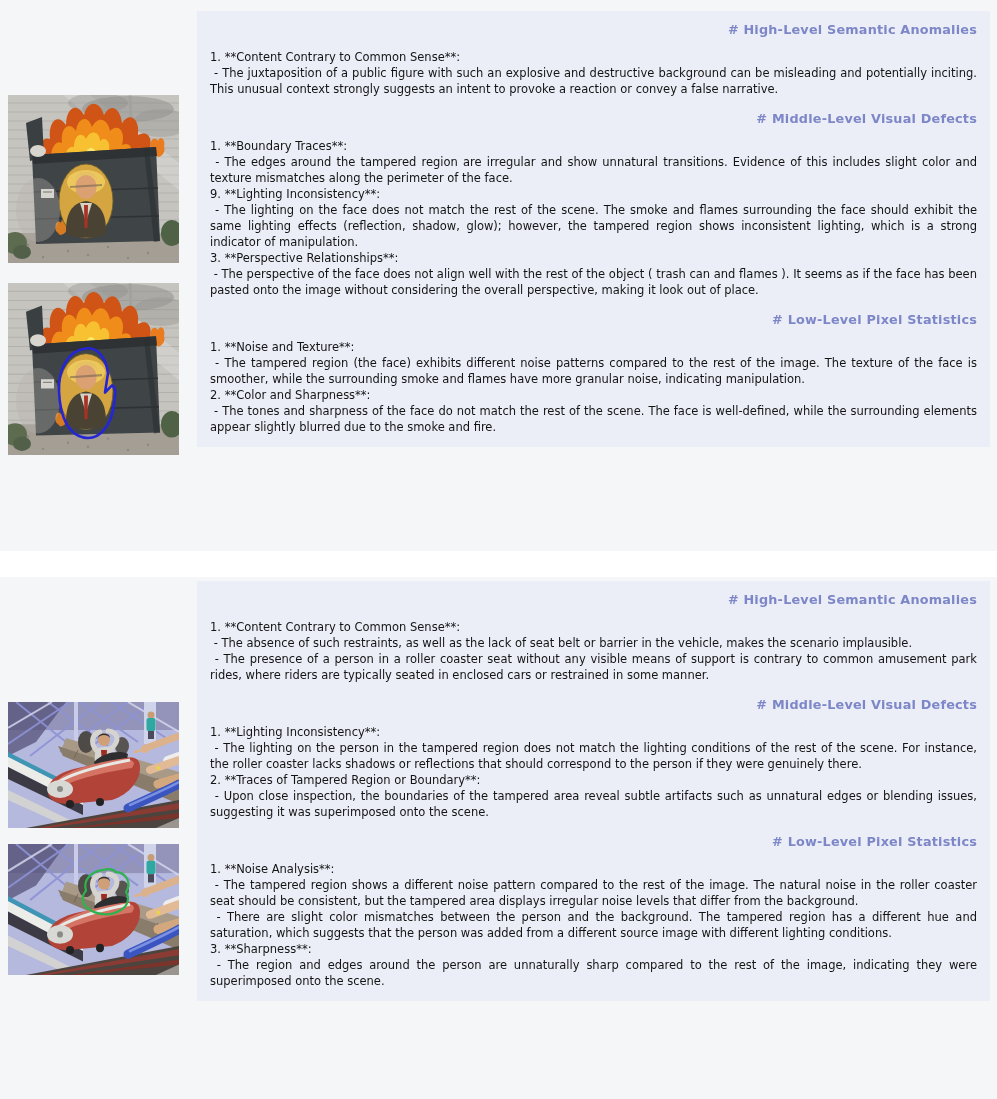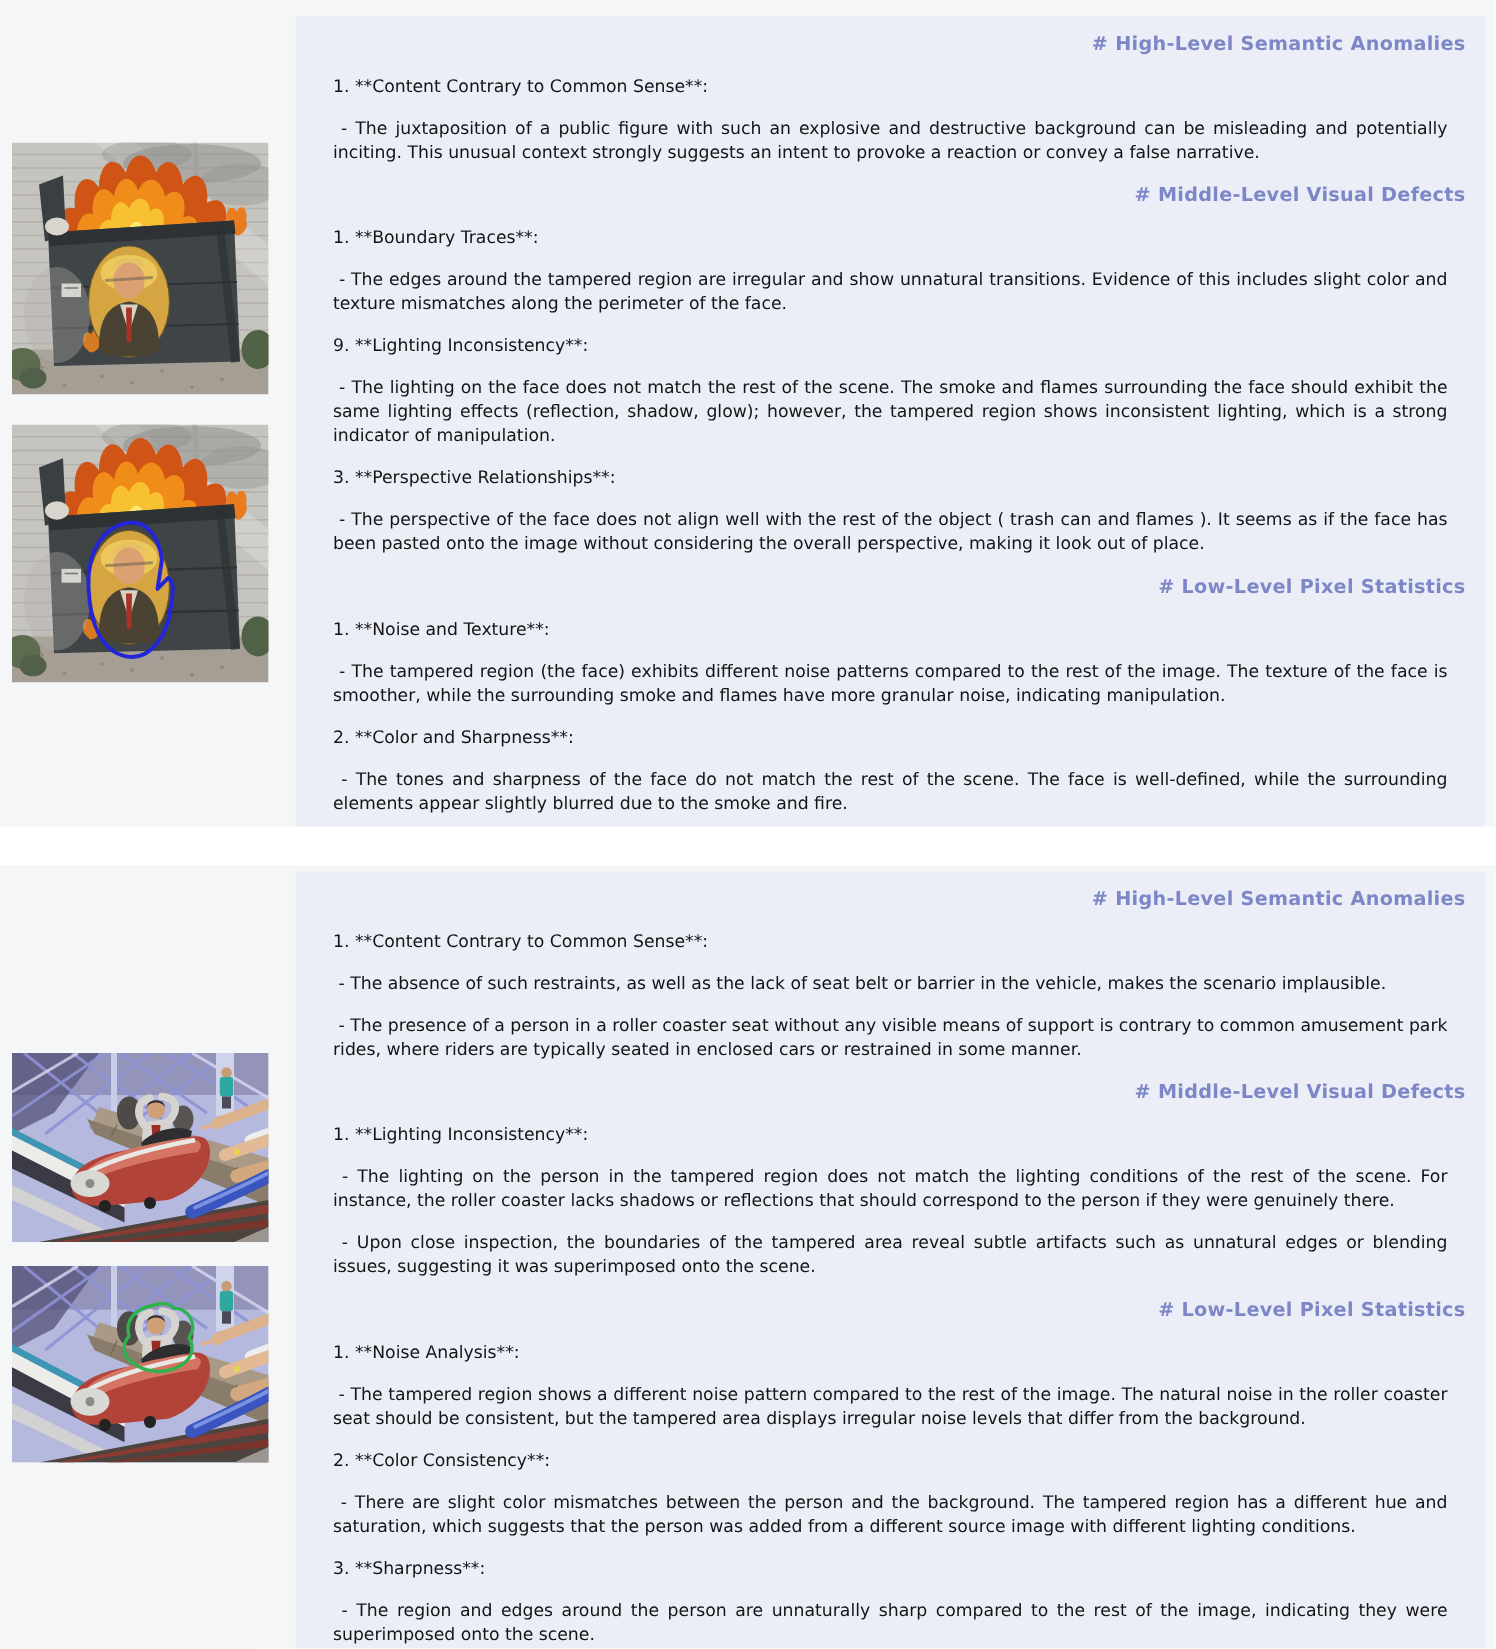--- a/index.html
+++ b/index.html
@@ -13,21 +13,21 @@
   .case-2 .img-col{padding-top:125px;}
   .figure{display:block;margin-left:8px;}
   .case-1 .figure + .figure{margin-top:20px;}
   .case-2 .figure + .figure{margin-top:16px;}
   .text-panel{background:#ebeef7;width:793px;box-sizing:border-box;
     padding:10px 13px 12px 13px;align-self:flex-start;}
   .case-1 .text-panel{margin-top:11px;}
   .case-2 .text-panel{margin-top:4px;}
   .sec-h{color:#7d87c8;font-weight:bold;font-size:12.8px;line-height:15px;margin:14px 0 12px 0;letter-spacing:.2px;text-align:right;}
   .text-panel .sec-h:first-child{margin-top:1px;}
-  .para{margin:12px;font-size:11.5px;line-height:16px;color:#141414;text-align:justify;}
+  .para{margin:0;font-size:11.5px;line-height:16px;color:#141414;text-align:justify;}
   .defs-holder{position:absolute;width:0;height:0;overflow:hidden;}
 </style>
 </head>
 <body>
 
 <svg class="defs-holder" aria-hidden="true">
   <defs>
     <g id="scene-dumpster">
       <rect x="0" y="0" width="171" height="141" fill="#c6c4bf"></rect>
       <g stroke="#b3b1ac" stroke-width="1">
@@ -201,22 +201,22 @@
     </svg>
   </div>
   <div class="text-panel">
     <div class="sec-h"># High-Level Semantic Anomalies</div>
     <p class="para">1. **Content Contrary to Common Sense**:</p>
     <p class="para">&nbsp;- The absence of such restraints, as well as the lack of seat belt or barrier in the vehicle, makes the scenario implausible.</p>
     <p class="para">&nbsp;- The presence of a person in a roller coaster seat without any visible means of support is contrary to common amusement park rides, where riders are typically seated in enclosed cars or restrained in some manner.</p>
     <div class="sec-h"># Middle-Level Visual Defects</div>
     <p class="para">1. **Lighting Inconsistency**:</p>
     <p class="para">&nbsp;- The lighting on the person in the tampered region does not match the lighting conditions of the rest of the scene. For instance, the roller coaster lacks shadows or reflections that should correspond to the person if they were genuinely there.</p>
+    <p class="para">2. **Traces of Tampered Region or Boundary**:</p>
     <p class="para">&nbsp;- Upon close inspection, the boundaries of the tampered area reveal subtle artifacts such as unnatural edges or blending issues, suggesting it was superimposed onto the scene.</p>
     <div class="sec-h"># Low-Level Pixel Statistics</div>
     <p class="para">1. **Noise Analysis**:</p>
     <p class="para">&nbsp;- The tampered region shows a different noise pattern compared to the rest of the image. The natural noise in the roller coaster seat should be consistent, but the tampered area displays irregular noise levels that differ from the background.</p>
-    <p class="para">2. **Color Consistency**:</p>
     <p class="para">&nbsp;- There are slight color mismatches between the person and the background. The tampered region has a different hue and saturation, which suggests that the person was added from a different source image with different lighting conditions.</p>
     <p class="para">3. **Sharpness**:</p>
     <p class="para">&nbsp;- The region and edges around the person are unnaturally sharp compared to the rest of the image, indicating they were superimposed onto the scene.</p>
   </div>
 </div>
 
 </body></html>

